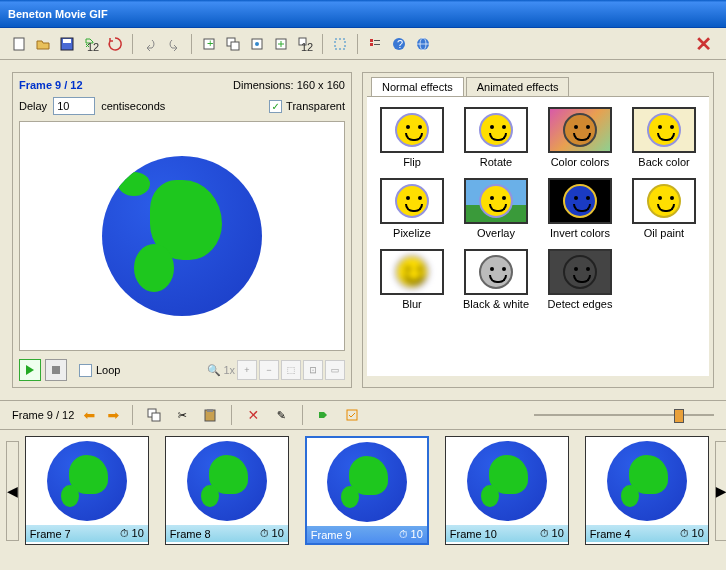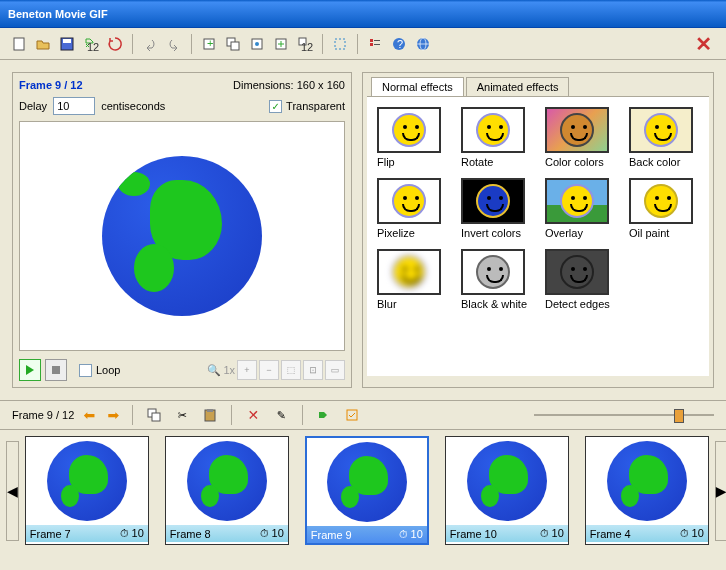--- a/index.html
+++ b/index.html
@@ -23,21 +23,21 @@
 .stop-btn { width: 22px; height: 22px; border: 1px solid #999; background: #eee; display: flex; align-items: center; justify-content: center; }
 .loop-check { display: flex; align-items: center; gap: 4px; margin-left: 8px; }
 .zoom-tools { margin-left: auto; display: flex; gap: 2px; align-items: center; color: #999; }
 .mini-btn { width: 20px; height: 20px; border: 1px solid #ccc; background: #f5f5f5; display: flex; align-items: center; justify-content: center; font-size: 9px; }
 .effects-panel { flex: 1; border: 1px solid #aca899; background: #ece9d8; }
 .tabs { display: flex; background: #ece9d8; padding: 4px 4px 0 8px; }
 .tab { padding: 3px 10px; border: 1px solid #aca899; background: #ece9d8; border-bottom: none; margin-right: 2px; cursor: pointer; position: relative; }
 .tab.active { background: #fff; z-index: 2; }
 .tab-content { background: #fff; border-top: 1px solid #aca899; margin: 0 4px 4px 4px; padding: 10px; min-height: 280px; }
 .effects-grid { display: grid; grid-template-columns: repeat(4, 1fr); gap: 10px 14px; }
-.effect-item { display: flex; flex-direction: column; gap: 3px; cursor: pointer; }
+.effect-item { display: flex; flex-direction: column; gap: 3px; cursor: pointer; align-items: center; }
 .effect-thumb { width: 64px; height: 46px; border: 2px solid #333; display: flex; align-items: center; justify-content: center; background: #fff; }
 .effect-label { font-size: 11px; }
 .timeline-header { display: flex; align-items: center; padding: 3px 12px; border-top: 1px solid #aca899; border-bottom: 1px solid #aca899; gap: 6px; background: #ece9d8; }
 .arrow-btn { width: 18px; height: 18px; display: flex; align-items: center; justify-content: center; cursor: pointer; color: #e68a00; font-size: 14px; }
 .slider { flex: 0 0 180px; height: 20px; margin-left: auto; position: relative; }
 .slider-track { position: absolute; top: 9px; left: 0; right: 0; height: 2px; background: #aca899; }
 .slider-thumb { position: absolute; top: 4px; left: 140px; width: 10px; height: 14px; background: #e8a03a; border: 1px solid #555; }
 .timeline { display: flex; align-items: center; padding: 6px; gap: 6px; background: #ece9d8; }
 .nav-btn { width: 16px; height: 100px; border: 1px solid #aca899; background: #ece9d8; display: flex; align-items: center; justify-content: center; cursor: pointer; font-size: 14px; }
 .frames { display: flex; gap: 16px; }
@@ -241,30 +241,30 @@
             </div>
             <span class="effect-label">Back color</span>
           </div>
           <div class="effect-item">
             <div class="effect-thumb" style="background:#fff">
               <div class="smiley" style=""></div>
             </div>
             <span class="effect-label">Pixelize</span>
           </div>
           <div class="effect-item">
+            <div class="effect-thumb" style="background:linear-gradient(to bottom,#6ab0e8 60%,#3a9a3a 60%)">
+              <div class="smiley" style=""></div>
+            </div>
+            <span class="effect-label">Overlay</span>
+          </div>
+          <div class="effect-item">
             <div class="effect-thumb" style="background:#000">
               <div class="smiley" style="background:#1a3bc4;border-color:#e8c030"></div>
             </div>
             <span class="effect-label">Invert colors</span>
-          </div>
-          <div class="effect-item">
-            <div class="effect-thumb" style="background:linear-gradient(to bottom,#6ab0e8 60%,#3a9a3a 60%)">
-              <div class="smiley" style=""></div>
-            </div>
-            <span class="effect-label">Overlay</span>
           </div>
           <div class="effect-item">
             <div class="effect-thumb" style="background:#fff">
               <div class="smiley" style="border-color:#c8b020"></div>
             </div>
             <span class="effect-label">Oil paint</span>
           </div>
           <div class="effect-item">
             <div class="effect-thumb" style="background:#fff">
               <div class="smiley" style="filter:blur(3px)"></div>

